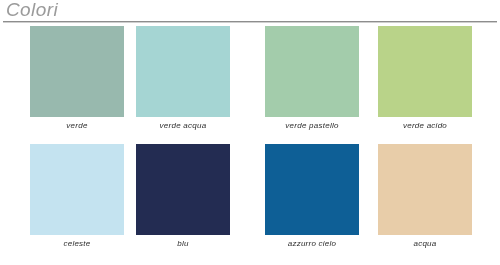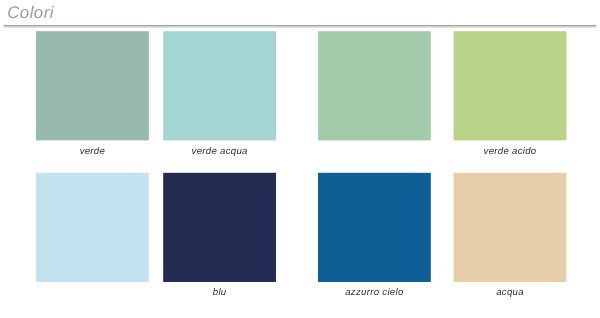--- a/index.html
+++ b/index.html
@@ -29,21 +29,21 @@
     width: 500px;
     height: 24px;
   }
 
   #page-title {
     position: absolute;
     left: 6px;
     top: 0px;
     font-family: "Liberation Sans", sans-serif;
     font-style: italic;
-    font-size: 14px;
+    font-size: 19px;
     font-weight: 400;
     letter-spacing: 0.4px;
     color: #9b9b9b;
     line-height: 20px;
     white-space: nowrap;
   }
 
   #title-rule {
     position: absolute;
     left: 3px;
@@ -127,33 +127,35 @@
         <div class="swatch-label" style="color: rgb(45, 45, 45);">verde</div>
       </div>
 
       <div class="swatch-cell">
         <div class="swatch-chip" style="background-color: rgb(165, 213, 211);"></div>
         <div class="swatch-label" style="color: rgb(45, 45, 45);">verde acqua</div>
       </div>
 
       <div class="swatch-cell">
         <div class="swatch-chip" style="background-color: rgb(163, 204, 171);"></div>
+        <div class="swatch-label" style="color: rgb(45, 45, 45);">verde pastello</div>
       </div>
 
       <div class="swatch-cell">
         <div class="swatch-chip" style="background-color: rgb(185, 211, 137);"></div>
         <div class="swatch-label" style="color: rgb(45, 45, 45);">verde acido</div>
       </div>
 
     </div>
 
     <div class="swatch-row" id="swatch-row-2">
 
       <div class="swatch-cell">
         <div class="swatch-chip" style="background-color: rgb(196, 227, 240);"></div>
+        <div class="swatch-label" style="color: rgb(45, 45, 45);">celeste</div>
       </div>
 
       <div class="swatch-cell">
         <div class="swatch-chip" style="background-color: rgb(35, 44, 82);"></div>
         <div class="swatch-label" style="color: rgb(45, 45, 45);">blu</div>
       </div>
 
       <div class="swatch-cell">
         <div class="swatch-chip" style="background-color: rgb(14, 95, 150);"></div>
         <div class="swatch-label" style="color: rgb(45, 45, 45);">azzurro cielo</div>

